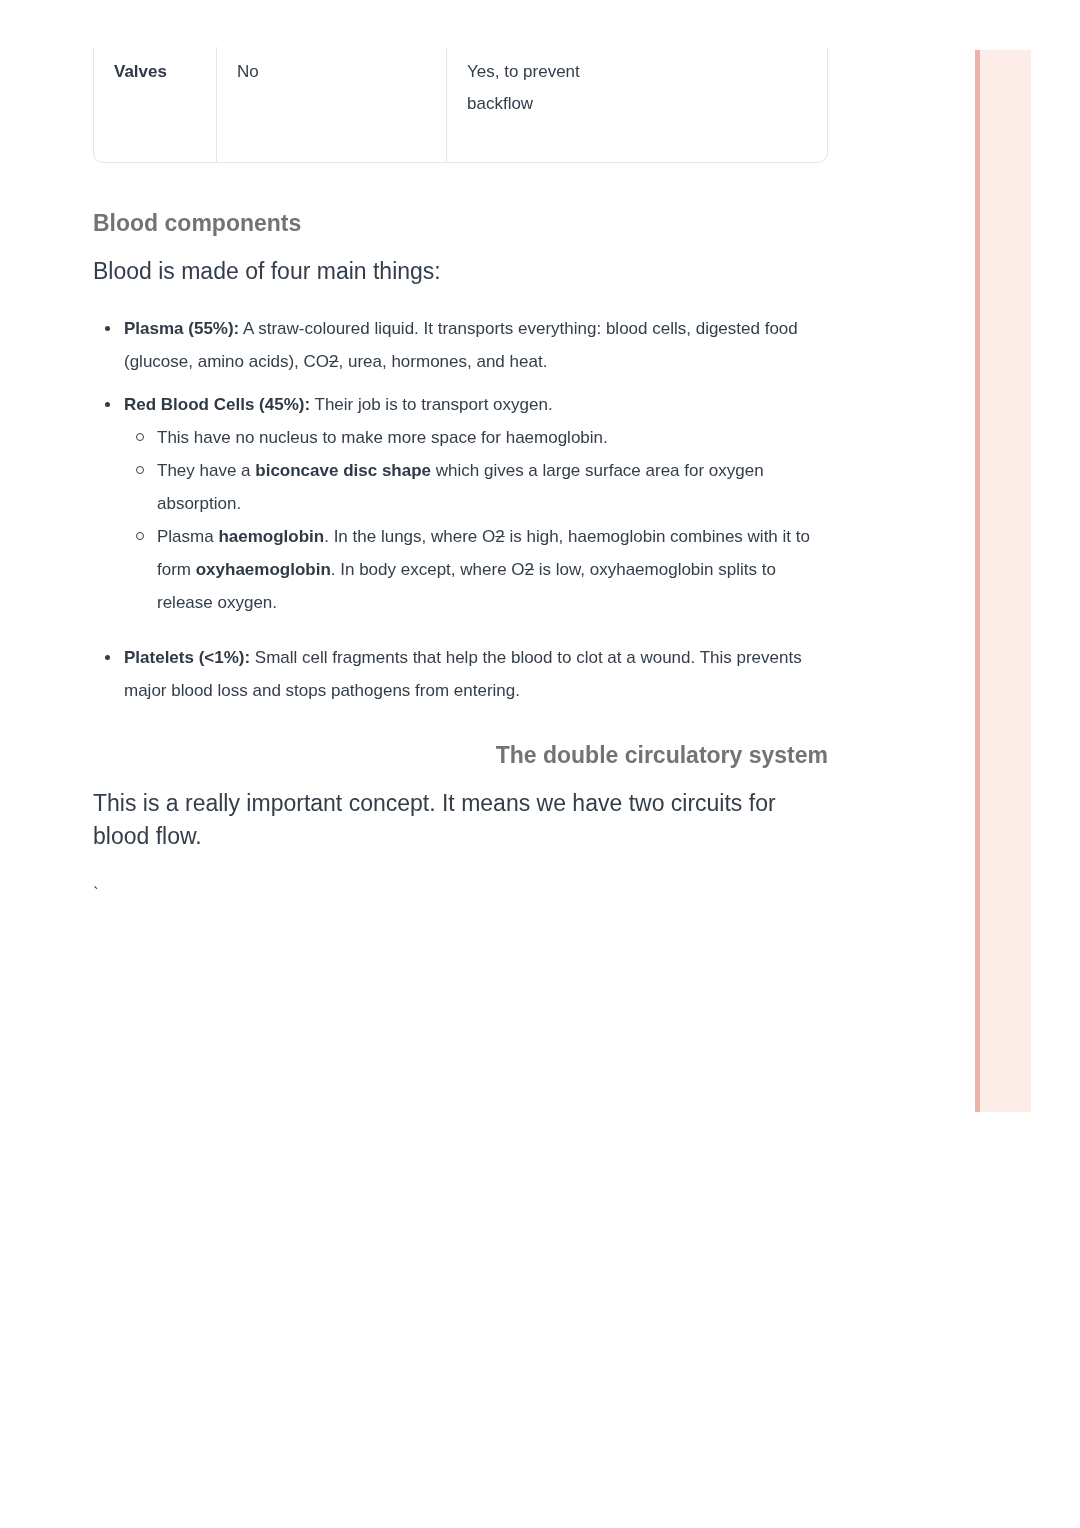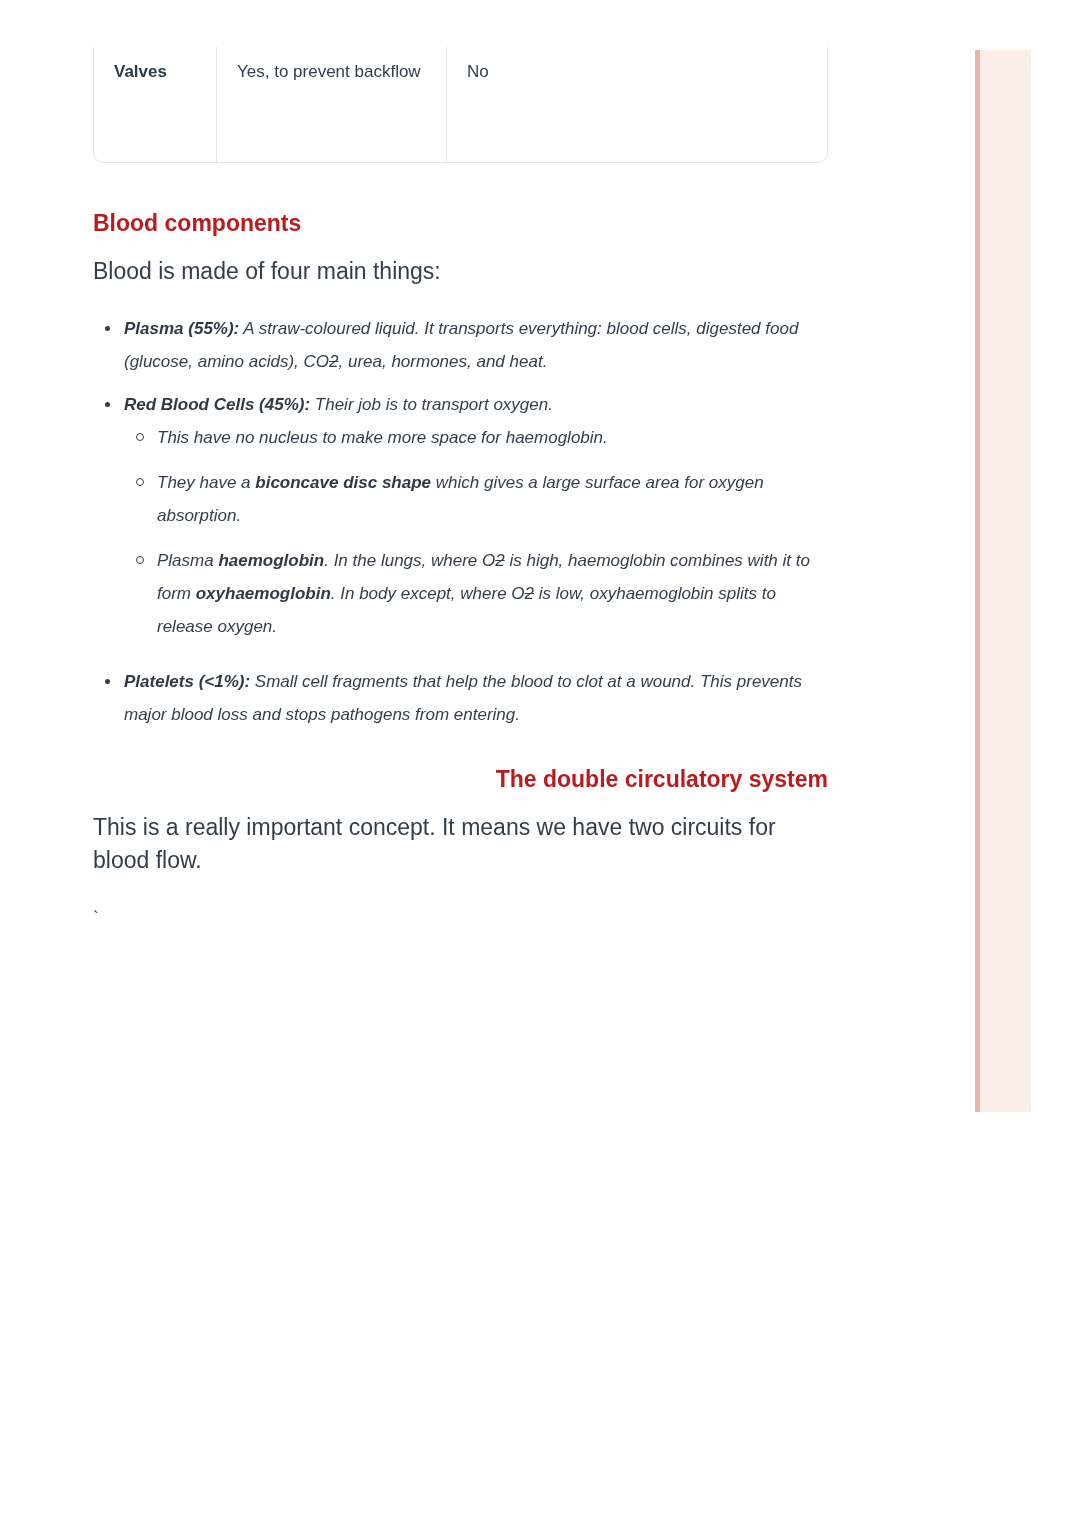--- a/index.html
+++ b/index.html
@@ -42,42 +42,41 @@
     font-size: 17px;
     line-height: 32px;
   }
   .tcell + .tcell { border-left: 1px solid #E3E6EA; }
   .tcell.label { font-weight: 700; color: #2F3A46; }
   
   h2 {
     font-size: 23px;
     line-height: 28px;
     font-weight: 700;
-    color: #b91c1c;
+    color: #737373;
     margin: 46px 0 0 0;
   }
   h2.h2-later { margin-top: 34px; text-align: right; }
   p.para {
     font-size: 23px;
     line-height: 33px;
     margin: 18px 0 0 0;
   }
   
   ul.main-list {
     list-style: none;
     margin: 24px 0 0 0;
     padding: 0;
     font-size: 17px;
     line-height: 33px;
   }
   ul.main-list > li {
     position: relative;
     padding-left: 31px;
     margin: 0 0 10px 0;
-    font-style: italic;
   }
   ul.main-list > li::before {
     content: "";
     position: absolute;
     left: 12px;
     top: 14px;
     width: 5px;
     height: 5px;
     border-radius: 50%;
     background: #333E4A;
@@ -85,21 +84,21 @@
   li.li-with-sub { padding-bottom: 12px; }
   ul.sub-list {
     list-style: none;
     margin: 0;
     padding: 0;
   }
   ul.sub-list > li {
     position: relative;
     padding-left: 33px;
   }
-  ul.sub-list > li + li { margin-top: 12px; }
+  ul.sub-list > li + li { }
   ul.sub-list > li::before {
     content: "";
     position: absolute;
     left: 12px;
     top: 12px;
     width: 6px;
     height: 6px;
     border: 1.5px solid #333E4A;
     border-radius: 50%;
     background: transparent;
@@ -125,22 +124,22 @@
 <body>
 
 <div class="page">
 
   <div class="stripe"></div>
 
   <div class="content">
 
     <div class="trow">
       <div class="tcell label">Valves</div>
+      <div class="tcell">No</div>
       <div class="tcell">Yes, to prevent backflow</div>
-      <div class="tcell">No</div>
     </div>
 
     <h2>Blood components</h2>
 
     <p class="para">Blood is made of four main things:</p>
 
     <ul class="main-list">
 
       <li>
         <span class="b">Plasma (55%):</span><span> A straw-coloured liquid. It transports everything: blood cells, digested food (glucose, amino acids), CO</span><span class="strike">2</span><span>, urea, hormones, and heat.</span>

